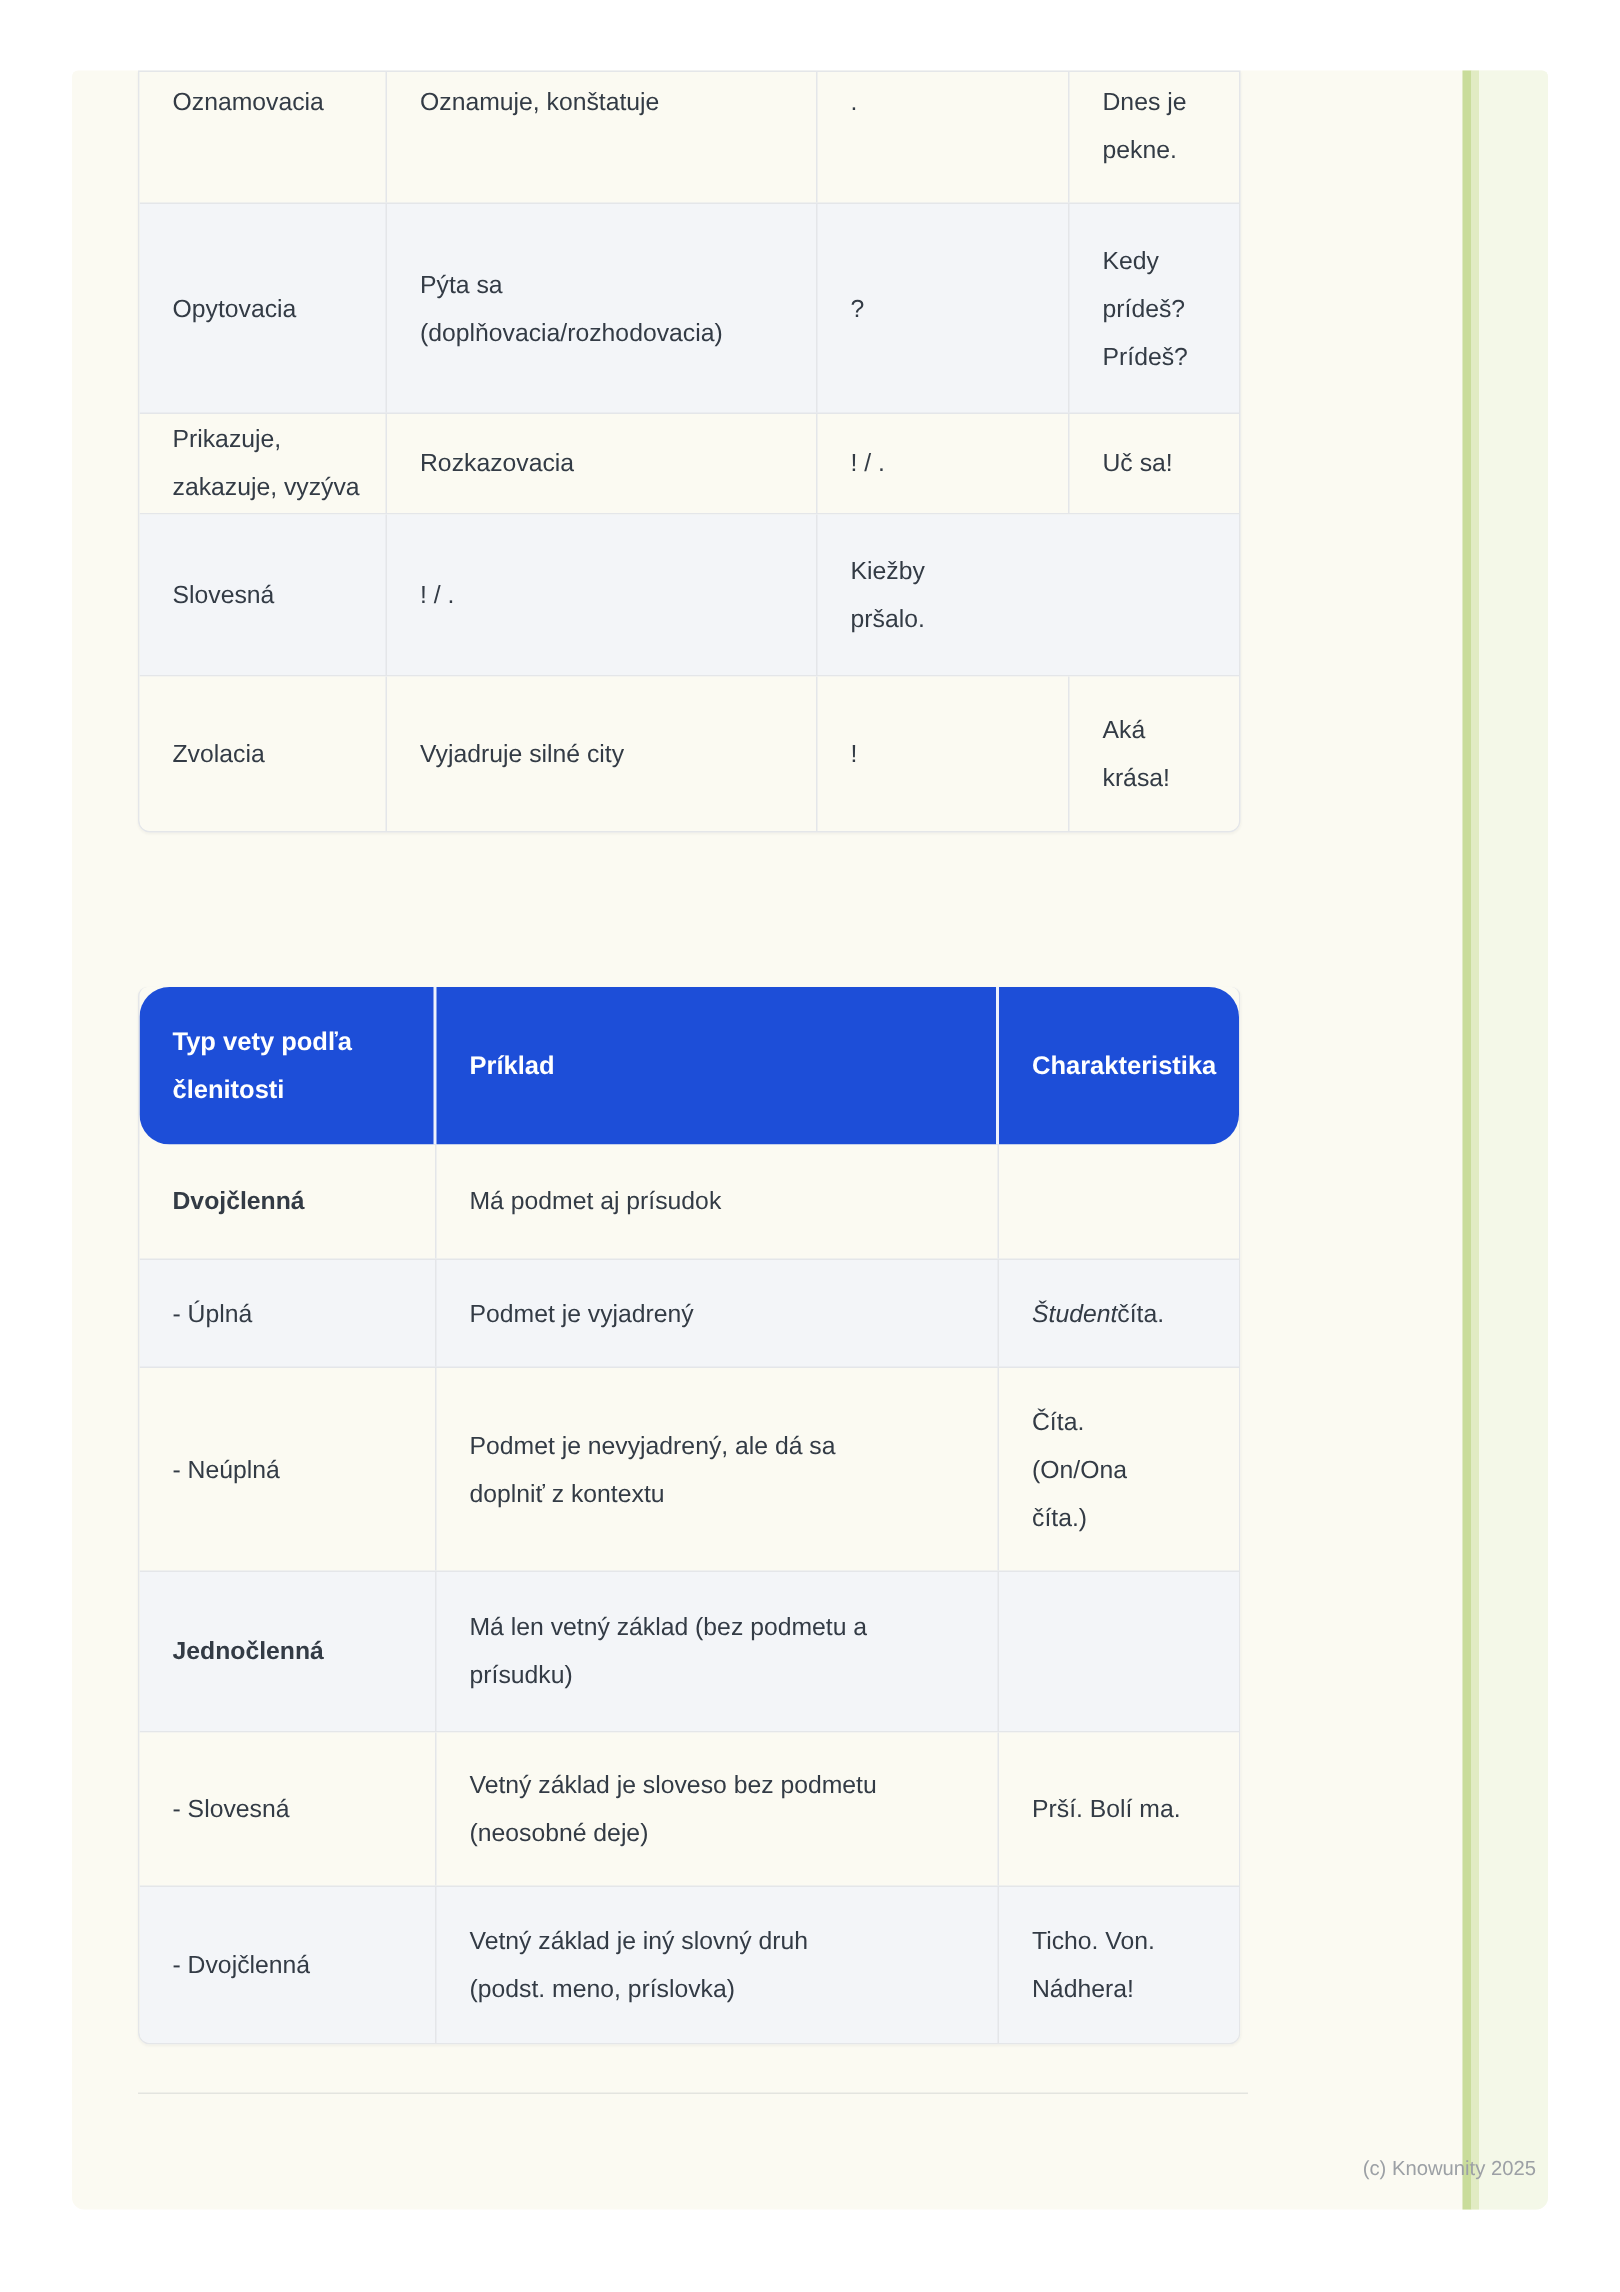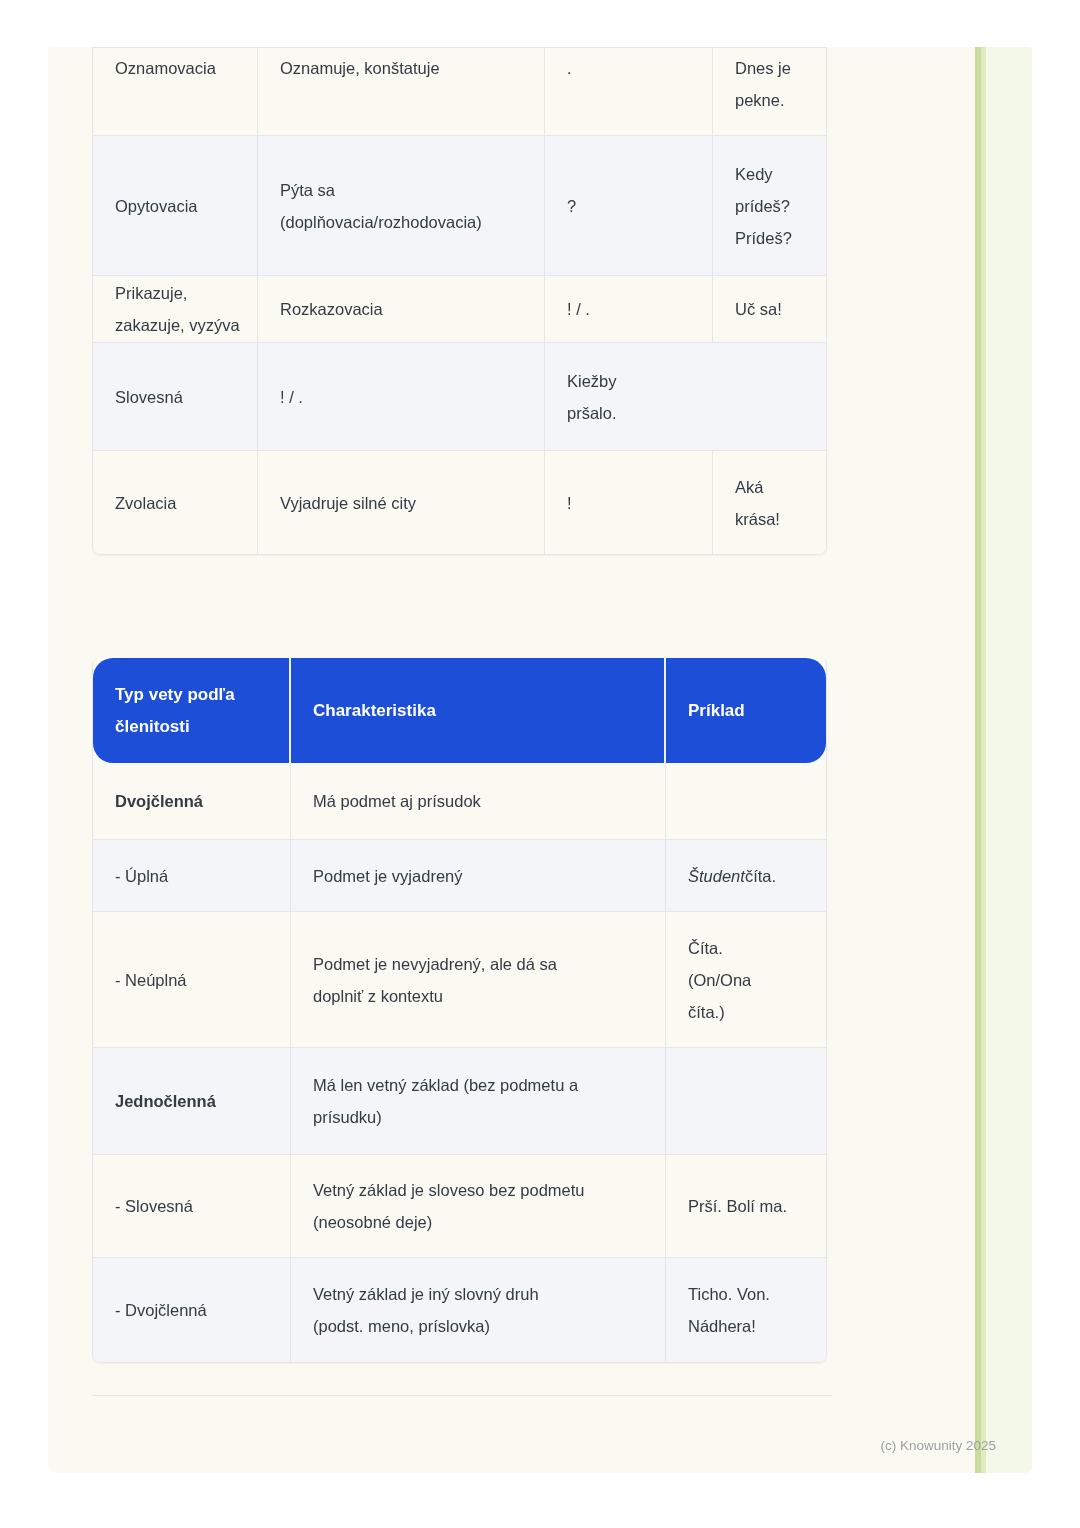--- a/index.html
+++ b/index.html
@@ -117,21 +117,21 @@
     top: 1348px;
     width: 740px;
     height: 0;
     border-top: 1px solid #e3e4df;
   }
 
   
   .footer-note {
     position: absolute;
     top: 1438px;
-    right: 84px;
+    right: 56px;
     color: #9ca0a5;
     font-size: 13.5px;
     z-index: 5;
   }
 </style>
 </head>
 <body>
 
 <div class="canvas">
 
@@ -218,24 +218,24 @@
       </div>
     </div>
 
     <div class="tbl t2">
       <div class="row head">
         <div class="cell">
             <span>Typ vety podľa
 členitosti</span>
           </div>
         <div class="cell">
+            <span>Príklad</span>
+          </div>
+        <div class="cell">
             <span>Charakteristika</span>
-          </div>
-        <div class="cell">
-            <span>Príklad</span>
           </div>
       </div>
       <div class="row bg-cream">
         <div class="cell bold">
             <span>Dvojčlenná</span>
           </div>
         <div class="cell">
             <span>Má podmet aj prísudok</span>
           </div>
         <div class="cell">

